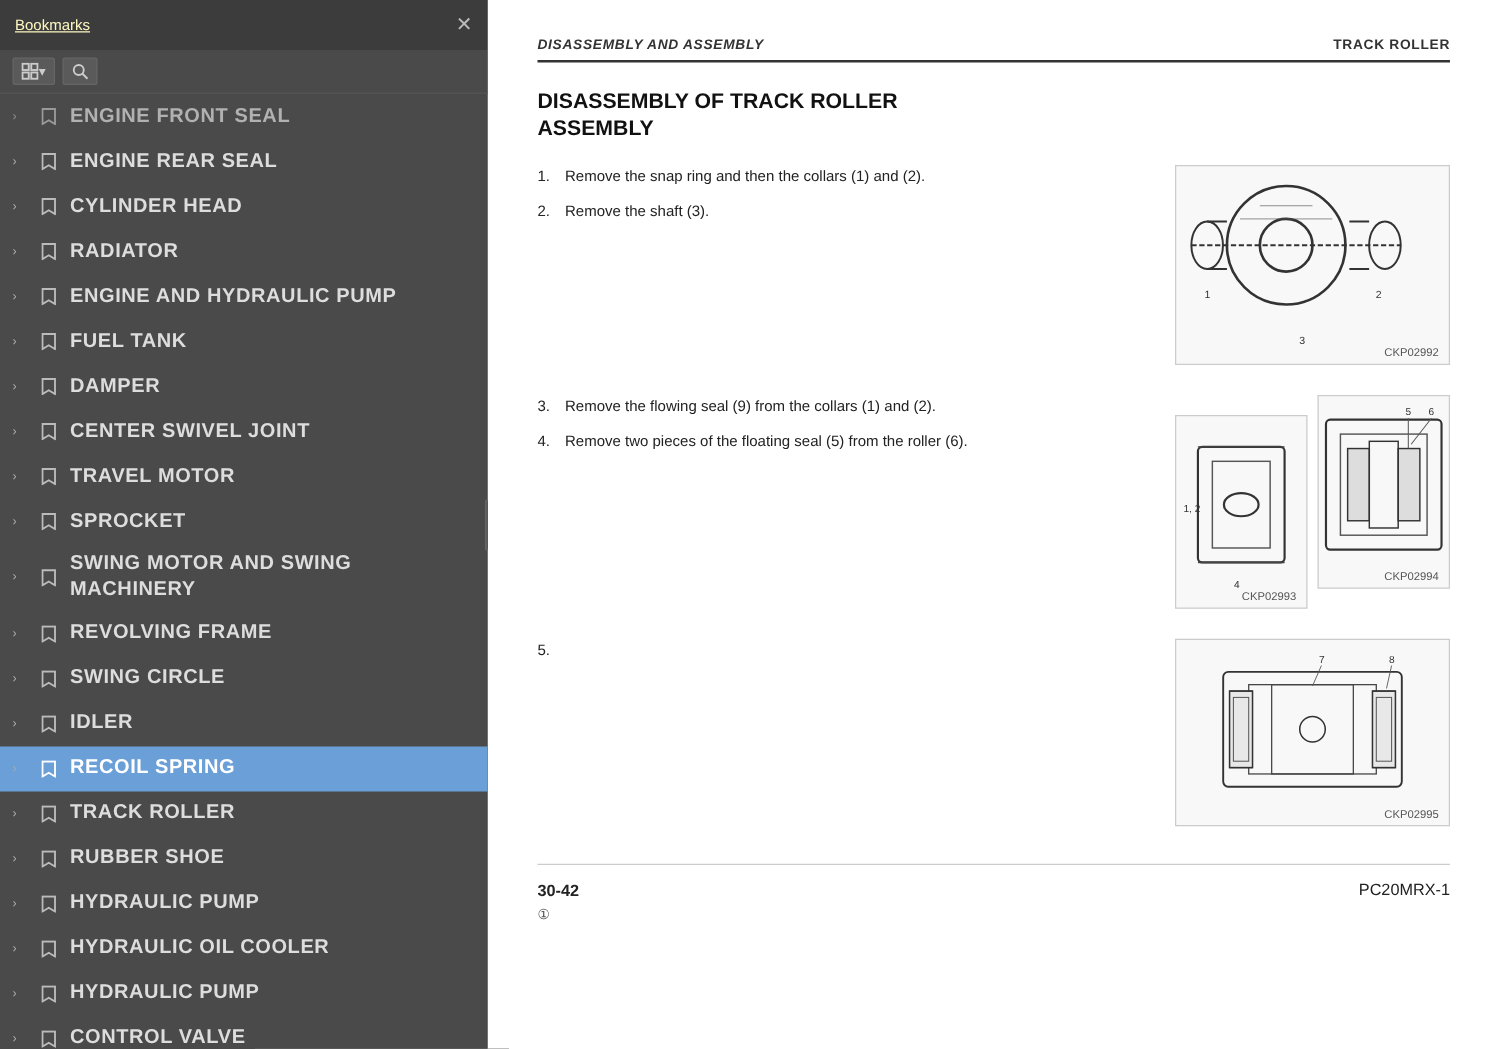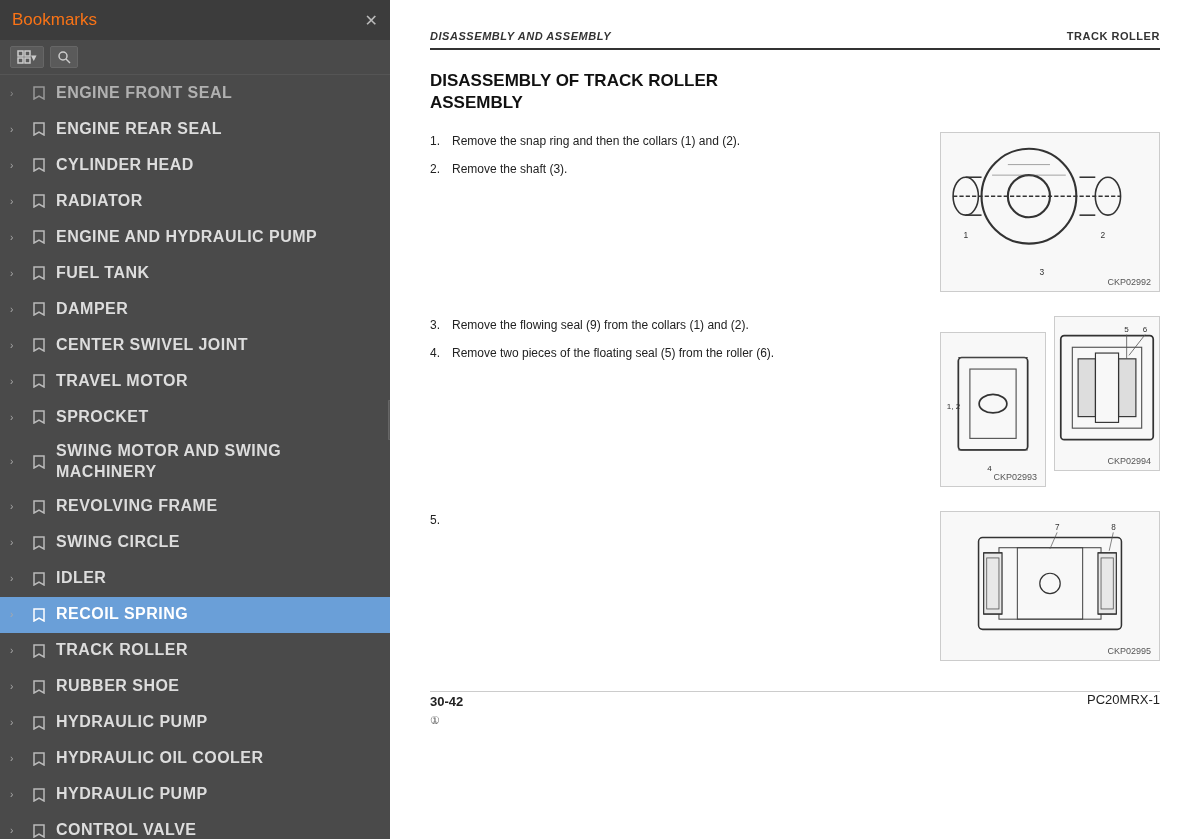--- a/index.html
+++ b/index.html
@@ -21,23 +21,24 @@
       background: #3c3c3c;
       padding: 8px 12px;
       display: flex;
       align-items: center;
       justify-content: space-between;
       height: 40px;
       flex-shrink: 0;
     }
 
     #sidebar-title {
-      color: #f97316;
-      font-size: 17px;
+      color: #fef9c3;
+      font-size: 12px;
       font-weight: normal;
+      text-decoration: underline;
     }
 
     #sidebar-close {
       color: #ccc;
       font-size: 16px;
       cursor: pointer;
       background: none;
       border: none;
       color: #bbb;
     }
@@ -243,21 +244,21 @@
     }
 
     .img-row .tech-img {
       flex: 1;
     }
 
     .page-footer {
       display: flex;
       justify-content: space-between;
       margin-top: 30px;
-      padding-top: 0;
+      padding-top: 12px;
       border-top: 1px solid #ccc;
     }
   </style>
 </head>
 <body>
 
 <div id="sidebar">
   <div id="sidebar-header">
     <span id="sidebar-title">Bookmarks</span>
     <button id="sidebar-close">✕</button>

